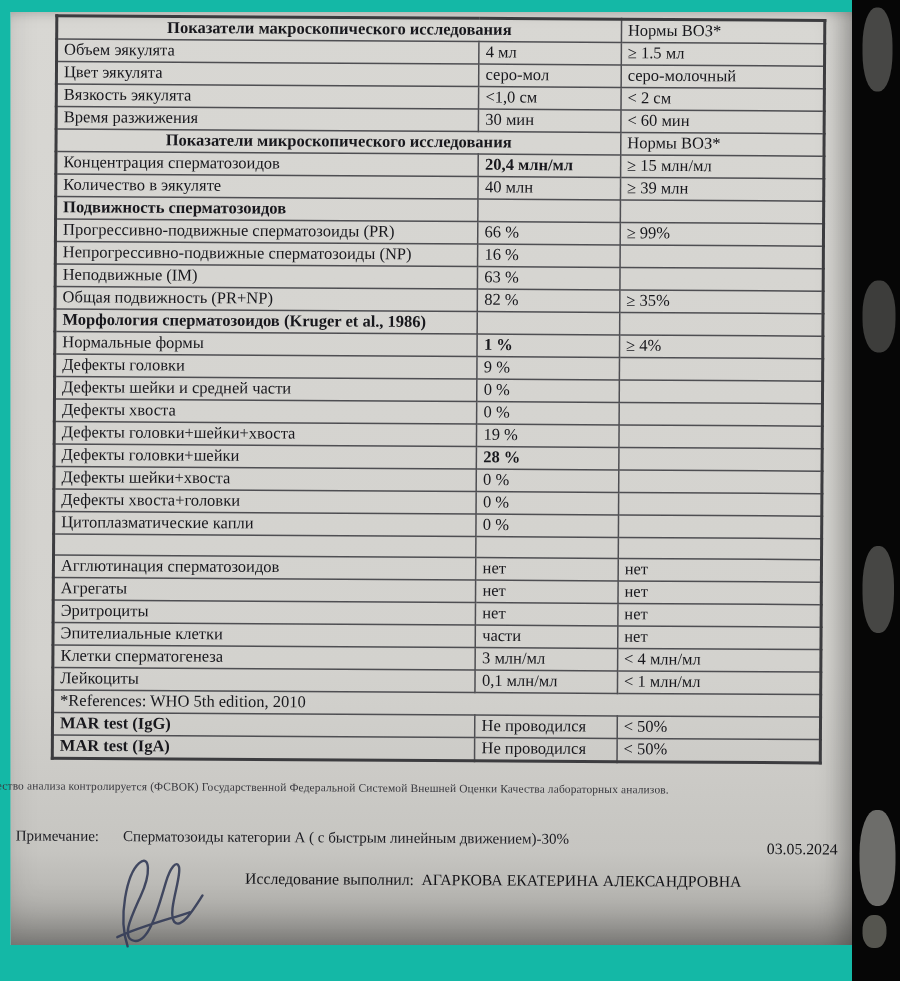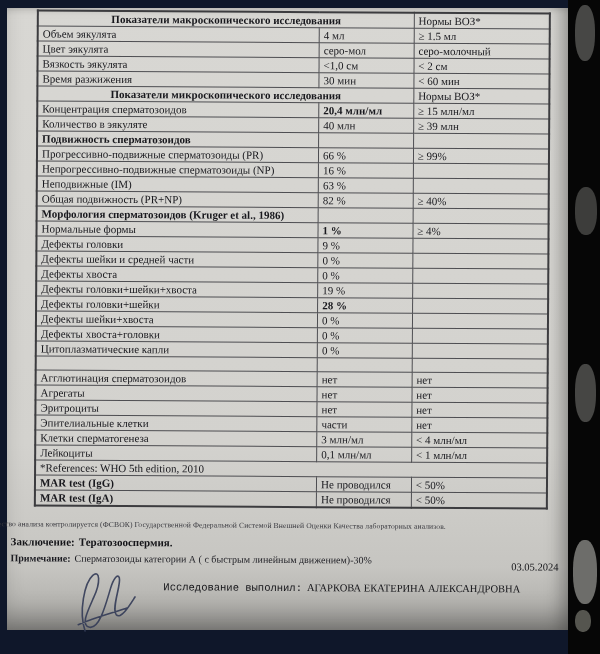--- a/index.html
+++ b/index.html
@@ -1,18 +1,18 @@
 <!DOCTYPE html>
 <html><head>
 <meta charset="utf-8">
 <style>
   html,body { margin:0; padding:0; background:#000; }
   .scene {
     position:relative; width:600px; height:654px; overflow:hidden;
-    background:#0f172a;
+    background:#14b8a6;
     font-family:"Liberation Serif", serif;
   }
   .paper {
     position:absolute; left:7px; top:8px; width:561px; height:622px;
     background:linear-gradient(180deg,#d8d7d3 0%,#d3d2ce 70%,#c6c5c1 90%,#a8a7a3 100%);
     box-shadow: inset -14px 0 18px -8px rgba(0,0,0,0.28),
                 inset 0 -22px 26px -10px rgba(0,0,0,0.30),
                 inset 0 5px 7px -5px rgba(0,0,0,0.18);
   }
   .paper-inner { position:absolute; inset:0; transform:rotate(0.35deg); }
@@ -31,24 +31,24 @@
 
   .quality-note {
     position:absolute; left:-20px; top:513px; width:556px;
     font-size:7.6px; color:#38383e; letter-spacing:0.1px;
     font-family:"Liberation Serif", serif;
   }
   .conclusion-line { position:absolute; left:5px; top:529px; font-size:11px; color:#141418; }
   .conclusion-line .lbl { font-weight:bold; margin-right:4px; }
   .conclusion-line .txt { font-weight:bold; }
   .note-line { position:absolute; left:5px; top:546px; font-size:10px; color:#1c1c22; }
-  .note-line .lbl { margin-right:4px;font-weight:bold; }
+  .note-line .lbl { margin-right:16px; }
   .date-line { position:absolute; right:8px; top:552px; font-size:10.5px; color:#141418; }
   .performed-line { position:absolute; left:158px; top:574px; font-size:10.5px; color:#141418; }
-  .performed-line .lbl { margin-right:5px;font-family:Liberation Mono, monospace; }
+  .performed-line .lbl { margin-right:5px; }
 
   .signature {
     position:absolute; left:60px; top:556px; width:95px; height:75px;
     transform:rotate(-8deg);
   }
 
   
   .scan-right-strip { position:absolute; right:0; top:0; width:32px; height:654px; background:#060606; }
   .film-blob { position:absolute; border-radius:45%; }
   .blob1 { right:5px; top:5px;   width:20px; height:56px; background:#474745; }
@@ -127,21 +127,21 @@
                 <td></td>
               </tr>
               <tr>
                 <td>Неподвижные (IM)</td>
                 <td>63 %</td>
                 <td></td>
               </tr>
               <tr>
                 <td>Общая подвижность (PR+NP)</td>
                 <td>82 %</td>
-                <td>≥ 40%</td>
+                <td>≥ 35%</td>
               </tr>
               <tr>
                 <td class="bold">Морфология сперматозоидов (Kruger et al., 1986)</td>
                 <td></td>
                 <td></td>
               </tr>
               <tr>
                 <td>Нормальные формы</td>
                 <td class="bold">1 %</td>
                 <td>≥ 4%</td>
@@ -233,23 +233,20 @@
                 <td class="bold">MAR test (IgA)</td>
                 <td>Не проводился</td>
                 <td>&lt; 50%</td>
               </tr>
             </tbody>
         </table>
       </div>
 
       <div class="quality-note">Качество анализа контролируется (ФСВОК) Государственной Федеральной Системой Внешней Оценки Качества  лабораторных анализов.</div>
 
-      <div class="conclusion-line">
-        <span class="lbl">Заключение:</span><span class="txt">Тератозооспермия.</span>
-      </div>
 
       <div class="note-line">
         <span class="lbl">Примечание:</span><span>Сперматозоиды категории А ( с быстрым линейным движением)-30%</span>
       </div>
 
       <div class="date-line">03.05.2024</div>
 
       <div class="performed-line">
         <span class="lbl">Исследование выполнил:</span><span>АГАРКОВА ЕКАТЕРИНА АЛЕКСАНДРОВНА</span>
       </div>

